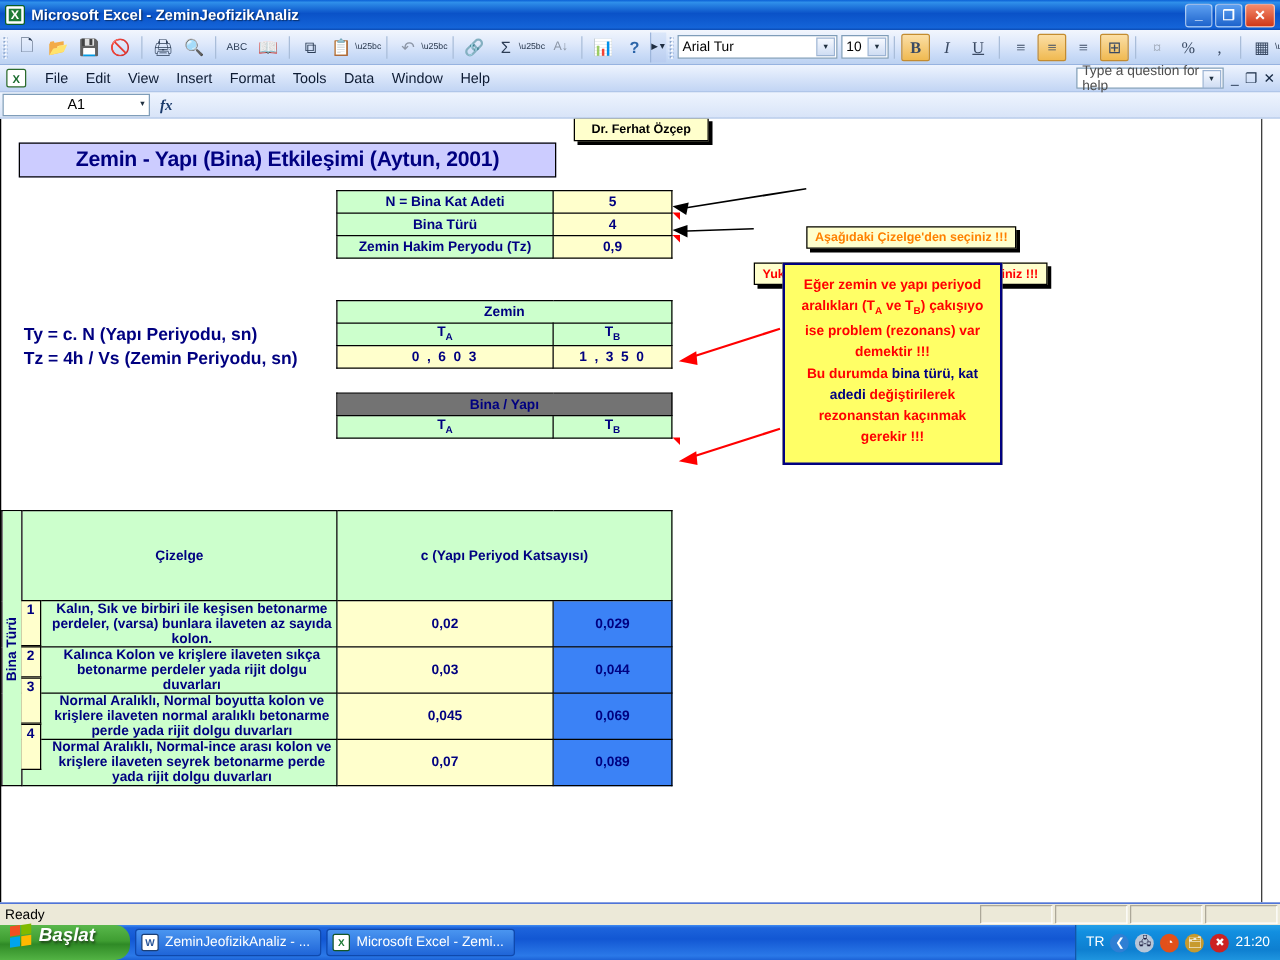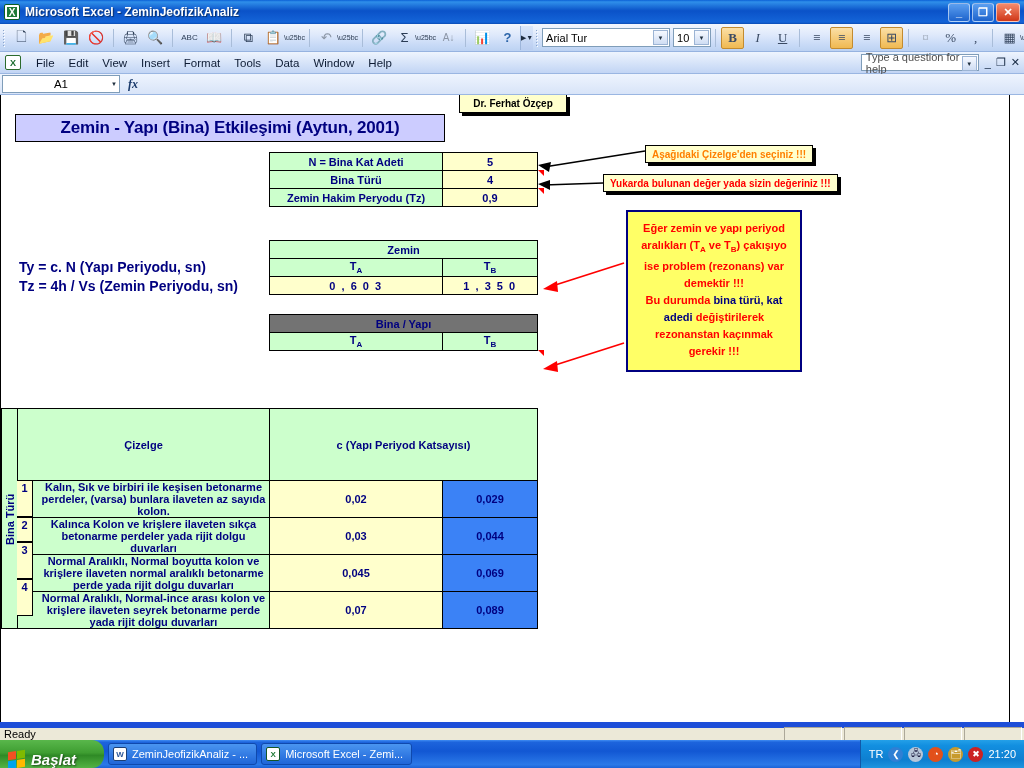--- a/index.html
+++ b/index.html
@@ -246,20 +246,21 @@
   #fml2 { top: 183px; }
 
   
   .callout {
     position: absolute; background: #ffffcc; border: 1px solid #000;
     box-shadow: 3px 3px 0 #000;
     display: flex; align-items: center; justify-content: center;
     font: bold 10px "Liberation Sans", sans-serif; color: #ff8000;
     padding: 2px 6px; white-space: nowrap;
     z-index: 20;
+    margin-top: 36px;
   }
   #callout1 { left: 644px; top: 50px; height: 18px; }
   #callout2 { left: 602px; top: 79px; height: 18px; color: #ff0000; }
 
   .notebox {
     position: absolute; left: 625px; top: 115px; width: 176px; height: 162px;
     background: #ffff66; border: 2px solid #000080;
     font: bold 11px "Liberation Sans", sans-serif; color: #ff0000;
     text-align: center; line-height: 17px; padding: 8px 6px 0 6px;
     z-index: 20;
@@ -273,40 +274,40 @@
   
   .redtri {
     position: absolute; width: 0; height: 0;
     border-top: 6px solid #ff0000; border-left: 6px solid transparent;
     z-index: 12;
   }
 
   
   .statusbar {
     position: absolute; top: 722px; left: 0; width: 1024px; height: 18px;
-    background: #ece9d8; border-top: 6px solid #1d4ed8;
+    background: #ece9d8; border-top: 1px solid #1d4ed8;
     display: flex; align-items: center;
     font-size: 11px; color: #000;
   }
   .sb-ready { padding-left: 4px; }
   .sb-spacer { flex: 1; }
   .sb-cell { width: 58px; height: 15px; border: 1px solid #aca899;
              border-right-color: #fff; border-bottom-color: #fff; margin-right: 2px; }
 
   
   .taskbar {
     position: absolute; top: 740px; left: 0; width: 1024px; height: 28px;
     background: linear-gradient(to bottom,#3f8cf3 0%,#1d64dc 8%,#1257d3 40%,#2b79e8 88%,#1c62d6 100%);
     display: flex; align-items: center;
   }
   .startbtn {
     width: 104px; height: 28px; flex: none;
     background: linear-gradient(to bottom,#59b74b 0%,#3f9e32 45%,#2f8a26 55%,#53b344 100%);
     border-radius: 0 12px 12px 0;
-    display: flex; align-items: flex-end;
+    display: flex; align-items: flex-start;
     color: #fff; font: italic bold 15px "Liberation Sans", sans-serif;
     text-shadow: 1px 1px 2px rgba(0,0,0,.6);
   }
   .flag {
     width: 17px; height: 17px; margin: 0 6px 0 8px; flex: none;
     display: grid; grid-template-columns: 1fr 1fr; grid-template-rows: 1fr 1fr;
     gap: 1px; transform: skewY(-8deg);
   }
   .flag i { display: block; }
   .flag i:nth-child(1){background:#f25022;}

